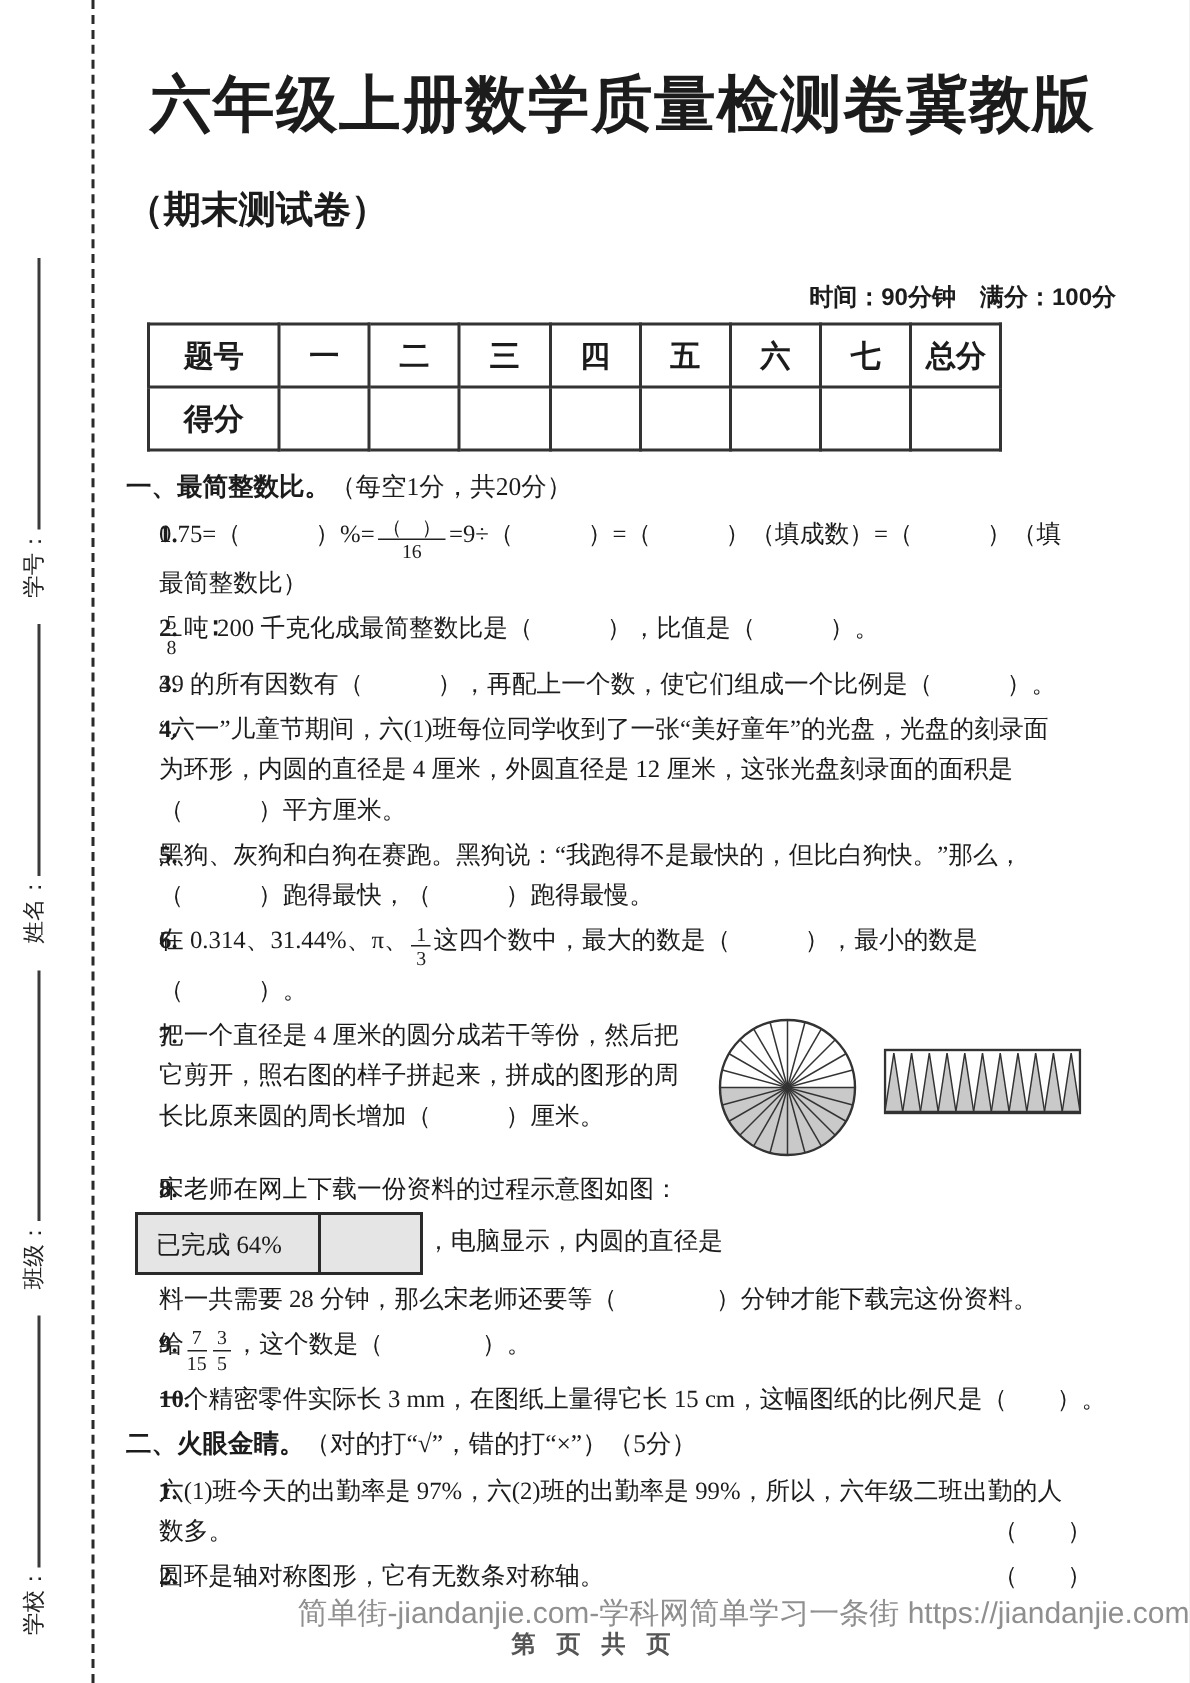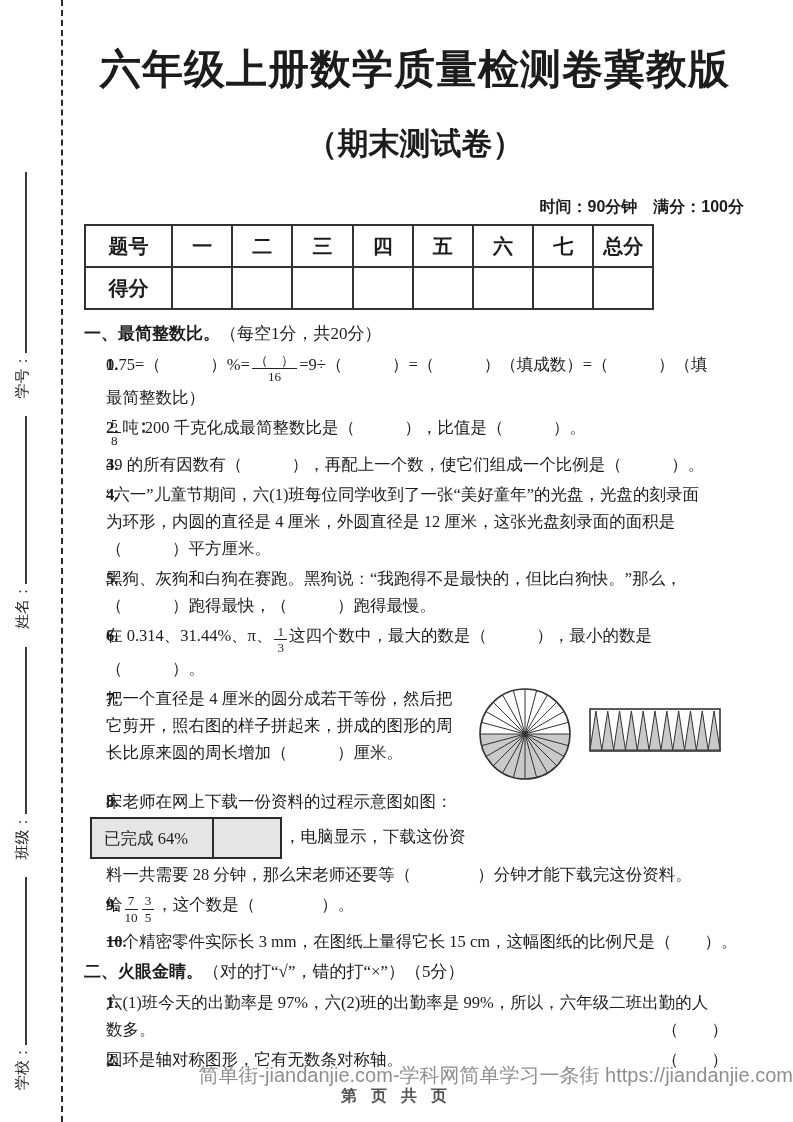--- a/index.html
+++ b/index.html
@@ -13,25 +13,25 @@
                display:flex;align-items:baseline;justify-content:space-between;
                font-size:15px;color:#222;padding-left:28px;box-sizing:border-box;}
   .sfield{display:flex;align-items:baseline;flex:1;}
   .slabel{white-space:nowrap;}
   .sblank{flex:1;border-bottom:2px solid #3a3a3a;height:1em;margin-right:18px;}
   .sfield:last-child .sblank{margin-right:4px;}
   
   .main{position:absolute;left:84px;top:0;width:662px;}
   .title{margin-top:42px;text-align:center;font-family:Liberation Serif, serif;
          font-weight:900;font-size:41px;letter-spacing:1px;white-space:nowrap;}
-  .subtitle{margin-top:26px;text-align:center;font-family:"Liberation Sans","DejaVu Sans",sans-serif;
-            font-weight:900;font-size:31px;}
+  .subtitle{margin-top:26px;font-family:"Liberation Sans","DejaVu Sans",sans-serif;
+            font-weight:900;font-size:25px;}
   .meta{margin-top:32px;text-align:right;padding-right:2px;
         font-family:"Liberation Sans","DejaVu Sans",sans-serif;font-weight:bold;font-size:16px;}
-  table.score{border-collapse:collapse;margin:6px 0 0 0;width:646px;
+  table.score{border-collapse:collapse;margin:6px 0 0 14px;width:646px;
               font-family:"Liberation Sans","DejaVu Sans",sans-serif;}
   table.score td{border:2px solid #333;height:40px;text-align:center;
                  font-size:20px;font-weight:600;padding:0;}
   table.score col.c0{width:97px;} table.score col.cm{width:66px;} table.score col.c8{width:87px;}
   
   #sections{margin-top:10px;font-size:16.5px;line-height:27px;}
   .sec-heading{font-size:17px;margin:2px 0 4px 0;}
   .sec-title{font-weight:bold;}
   .sec-note{font-weight:normal;}
   .question{position:relative;padding-left:22px;margin-bottom:3px;}
@@ -188,25 +188,25 @@
   </div>
             <div class="qline"><span class="qnum">7.</span><span class="qtext">把一个直径是 4 厘米的圆分成若干等份，然后把</span></div>
             <div class="qline"><span class="qtext">它剪开，照右图的样子拼起来，拼成的图形的周</span></div>
             <div class="qline"><span class="qtext">长比原来圆的周长增加（　　　）厘米。</span></div>
           </div>
           <div class="question">
             <div class="qline"><span class="qnum">8.</span><span class="qtext">宋老师在网上下载一份资料的过程示意图如图：</span></div>
             <div class="qline"><span class="pbox">
                 <span class="pbox-label">已完成 64%</span>
                 <span class="pbox-empty"></span>
-              </span><span class="qtext">，电脑显示，下载这份资</span></div>
+              </span><span class="qtext">，电脑显示，内圆的直径是</span></div>
             <div class="qline"><span class="qtext">料一共需要 28 分钟，那么宋老师还要等（　　　　）分钟才能下载完这份资料。</span></div>
           </div>
           <div class="question">
-            <div class="qline"><span class="qnum">9.</span><span class="qtext">给</span><span class="frac"><span class="fn">7</span><span class="fd">10</span></span><span class="frac"><span class="fn">3</span><span class="fd">5</span></span><span class="qtext">，这个数是（　　　　）。</span></div>
+            <div class="qline"><span class="qnum">9.</span><span class="qtext">给</span><span class="frac"><span class="fn">7</span><span class="fd">15</span></span><span class="frac"><span class="fn">3</span><span class="fd">5</span></span><span class="qtext">，这个数是（　　　　）。</span></div>
           </div>
           <div class="question">
             <div class="qline"><span class="qnum">10.</span><span class="qtext">一个精密零件实际长 3 mm，在图纸上量得它长 15 cm，这幅图纸的比例尺是（　　）。</span></div>
           </div>
         </div>
         <div class="section">
           <div class="sec-heading"><span class="sec-title">二、火眼金睛。</span><span class="sec-note">（对的打“√”，错的打“×”）（5分）</span></div>
           <div class="question">
             <div class="qline"><span class="qnum">1.</span><span class="qtext">六(1)班今天的出勤率是 97%，六(2)班的出勤率是 99%，所以，六年级二班出勤的人</span></div>
             <div class="qline"><span class="qtext">数多。</span><span class="rblank">（　　）</span></div>

